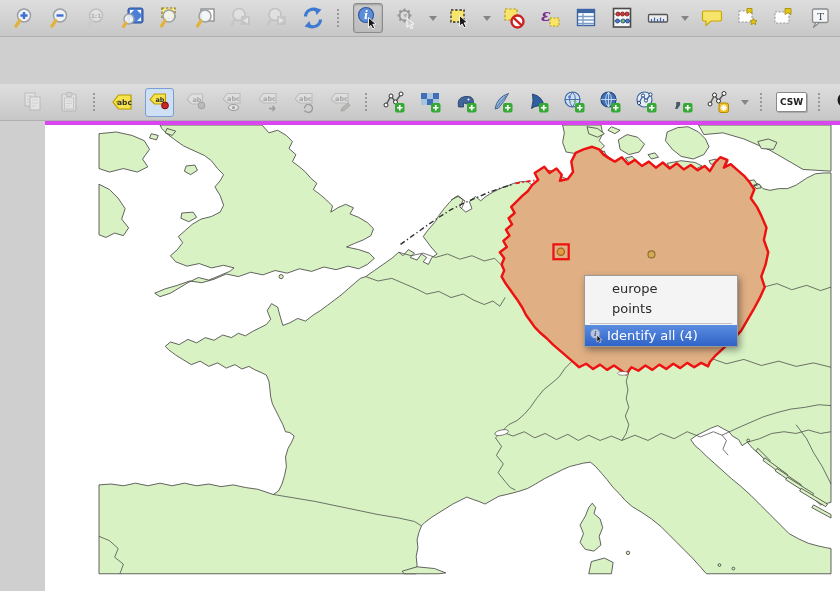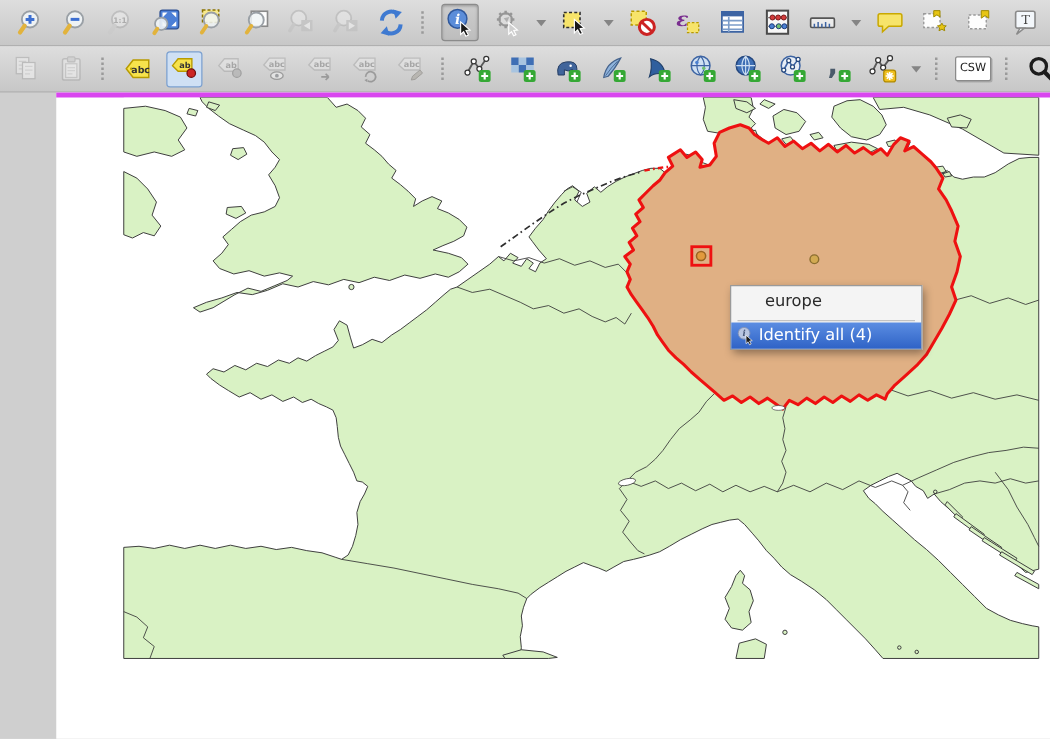--- a/index.html
+++ b/index.html
@@ -9,21 +9,21 @@
   .tbrow{height:37px;display:flex;align-items:center;gap:10px;
          background:linear-gradient(#dedede,#c7c7c7);border-bottom:1px solid #b0b0b0;
          padding:0 0 0 12px;box-sizing:border-box;white-space:nowrap;}
   .tbi{width:26px;height:26px;flex:0 0 auto;display:flex;align-items:center;justify-content:center;border-radius:3px;}
   .tbi svg{width:24px;height:24px;overflow:visible;}
   .dis{opacity:.42;filter:grayscale(.9);}
   .pressed{background:linear-gradient(#cdcdcd,#bdbdbd);border:1px solid #8b8b8b;box-shadow:inset 0 1px 2px rgba(0,0,0,.25);width:28px;height:28px;}
   .checked{background:#cfe0f4;border:1px solid #7ba0d0;width:27px;height:27px;}
   .sep{flex:0 0 auto;width:3px;height:18px;border-left:2px dotted #9a9a9a;margin:0 1px;}
   .dd{flex:0 0 auto;width:0;height:0;border:4px solid transparent;border-top:5px solid #858585;margin-top:5px;}
-  .csw{flex:0 0 auto;background:#fff;border:1px solid #8a8a8a;color:#222;font-size:9px;font-weight:normal;
+  .csw{flex:0 0 auto;background:#fff;border:1px solid #8a8a8a;color:#222;font-size:9px;font-weight:bold;
        padding:4px 3px;border-radius:2px;box-shadow:1px 1px 0 #aaa;text-align:center;}
   
   .map{position:relative;width:840px;height:515px;border-top:4px solid #d946ef;background:#fff;margin-left:45px;}
   .map svg{display:block;}
   
   .ctx{position:absolute;left:539px;top:150px;width:152px;background:#f4f4f4;border:1px solid #9a9a9a;
        box-shadow:2px 3px 7px rgba(0,0,0,.4);padding:3px 0 0 0;font-size:13px;color:#2b2b2b;}
   .ctx .item{height:20px;line-height:20px;padding-left:27px;}
   .ctx hr{border:none;border-top:1px solid #c2c2c2;margin:4px 5px 0 5px;}
   .ctx .sel{display:flex;align-items:center;height:21px;margin-top:1px;
@@ -195,21 +195,21 @@
       </span>
     <span class="tbi">
         <svg viewBox="0 0 24 24">
       <rect x="4.5" y="3" width="15.5" height="13.5" rx="1.5" fill="#f3f7fb" stroke="#8a8a8a" stroke-width="1.3"></rect>
       <path d="M8 16.5l-2.8 5 6.3-5z" fill="#f3f7fb" stroke="#8a8a8a" stroke-width="1.1"></path>
       <text x="12.5" y="13.5" font-size="10" fill="#444" text-anchor="middle" font-family="DejaVu Serif,serif">T</text>
         </svg>
       </span>
   </div>
 
-  <div class="tbrow" style="padding-left:8px;">
+  <div class="tbrow" style="padding-left:20px;margin-top:47px;">
     <span class="tbi dis">
         <svg viewBox="0 0 24 24">
       <rect x="4" y="3" width="10" height="13" fill="#f5f5f5" stroke="#9a9a9a"></rect>
           <path d="M6 6h6M6 9h6M6 12h4" stroke="#c0c0c0"></path>
       <rect x="9" y="7" width="10" height="13" fill="#fff" stroke="#9a9a9a"></rect>
           <path d="M11 10h6M11 13h6M11 16h4" stroke="#cfcfcf"></path>
         </svg>
       </span>
     <span class="tbi dis">
         <svg viewBox="0 0 24 24">
@@ -461,20 +461,21 @@
       <path fill="#e0b084" stroke="#ee1111" stroke-width="2.8" stroke-linejoin="round" d="M497,145 504,139 500,131 511,124 517,131 525,126 531,133 529,140 538,138 544,130 542,118 547,108 556,104 566,101 574,104 579,110 585,114 592,118 600,113 607,121 615,116 623,123 631,118 639,125 647,119 655,126 663,120 671,127 679,122 687,128 695,123 701,129 707,119 713,113 721,116 717,125 725,121 733,128 741,135 746,141 752,150 748,160 755,170 760,180 766,194 763,208 768,222 765,236 760,250 764,262 758,275 751,288 744,300 737,312 728,322 718,331 708,340 701,348 699,353 691,349 683,354 675,349 667,355 659,350 651,356 643,351 635,357 627,352 619,358 611,354 605,362 598,357 591,352 583,357 575,351 567,356 559,350 551,354 543,347 536,341 529,335 521,328 514,321 507,315 500,308 495,301 490,294 486,286 481,278 476,271 471,264 466,257 462,250 465,243 462,236 465,229 460,222 468,216 464,209 471,203 467,196 474,190 470,183 477,177 473,170 480,163 486,157 492,152 Z"></path>
       <ellipse cx="601" cy="361" rx="6" ry="2.2" fill="#fff" stroke="#3a3a3a" stroke-width="0.6"></ellipse>
 
       <circle cx="634" cy="224.5" r="4" fill="#d2aa52" stroke="#8a6d2f" stroke-width="1.3"></circle>
       <circle cx="530" cy="221.5" r="4.2" fill="#e29a3c" stroke="#9c6420" stroke-width="1.4"></circle>
       <rect x="521.5" y="213" width="17.5" height="17" fill="none" stroke="#ee1111" stroke-width="2.6"></rect>
     </svg>
 
     <div class="ctx">
       <div class="item">europe</div>
+      <div class="item">points</div>
       <hr>
       <div class="sel">
         <span class="mi">
             <svg viewBox="0 0 24 24">
           <circle cx="10" cy="9" r="7.5" fill="#b9c6e2" stroke="#8494b8" stroke-width="1.2"></circle>
           <text x="10" y="13" font-size="11" font-style="italic" font-weight="bold" fill="#4a5a7a" text-anchor="middle" font-family="DejaVu Serif,serif">i</text>
           <path d="M12.5 11.5l8 7-3.4.4 2 3.8-2.1 1-1.9-3.8-2.6 2.4z" fill="#1a1a1a" stroke="#fff" stroke-width=".9"></path>
             </svg>
           </span>
         <span>Identify all (4)</span>

